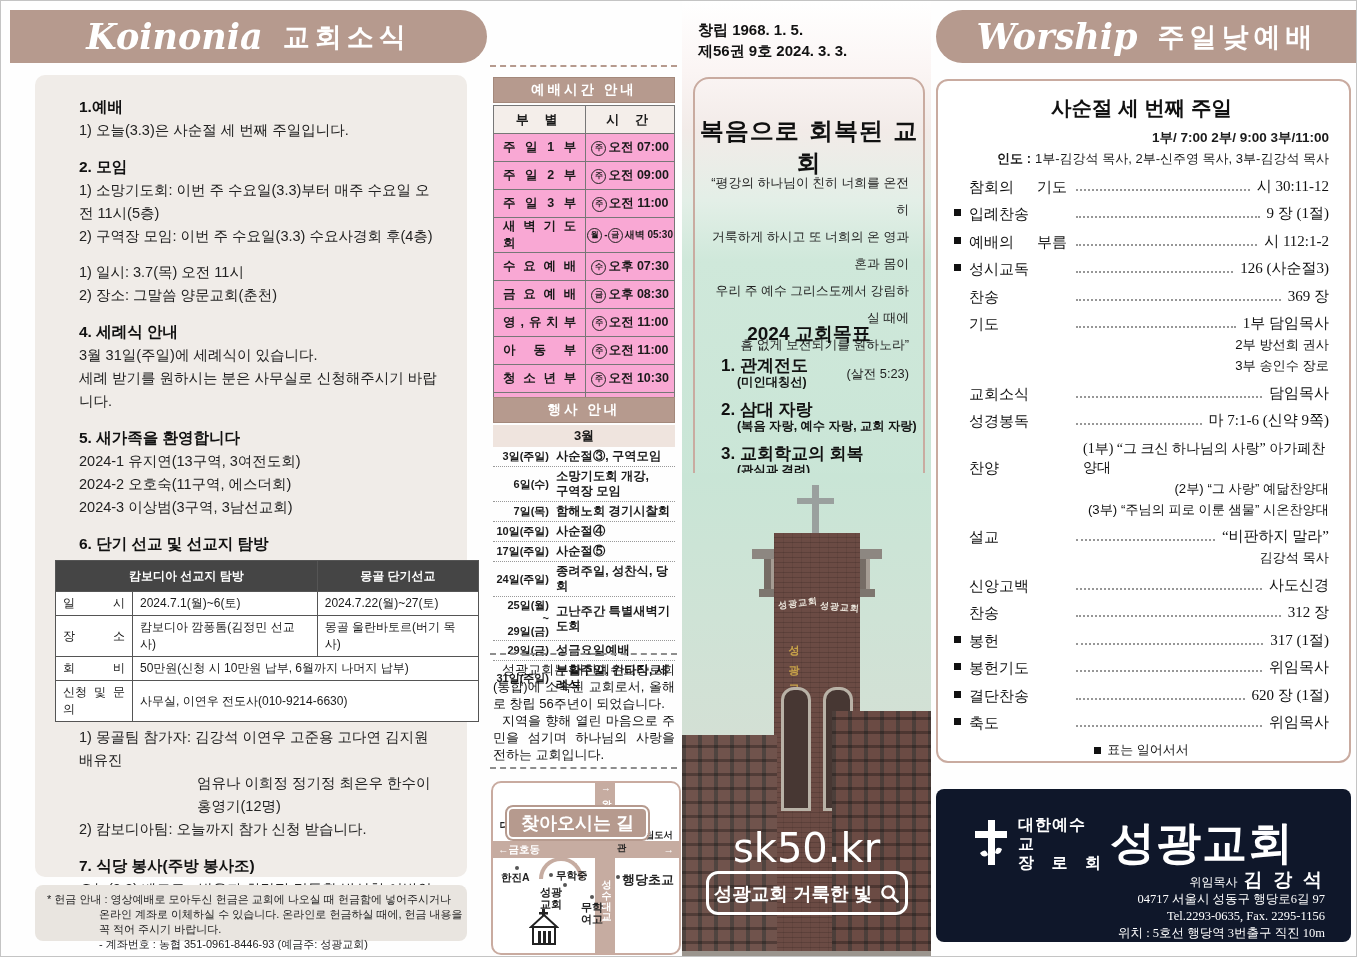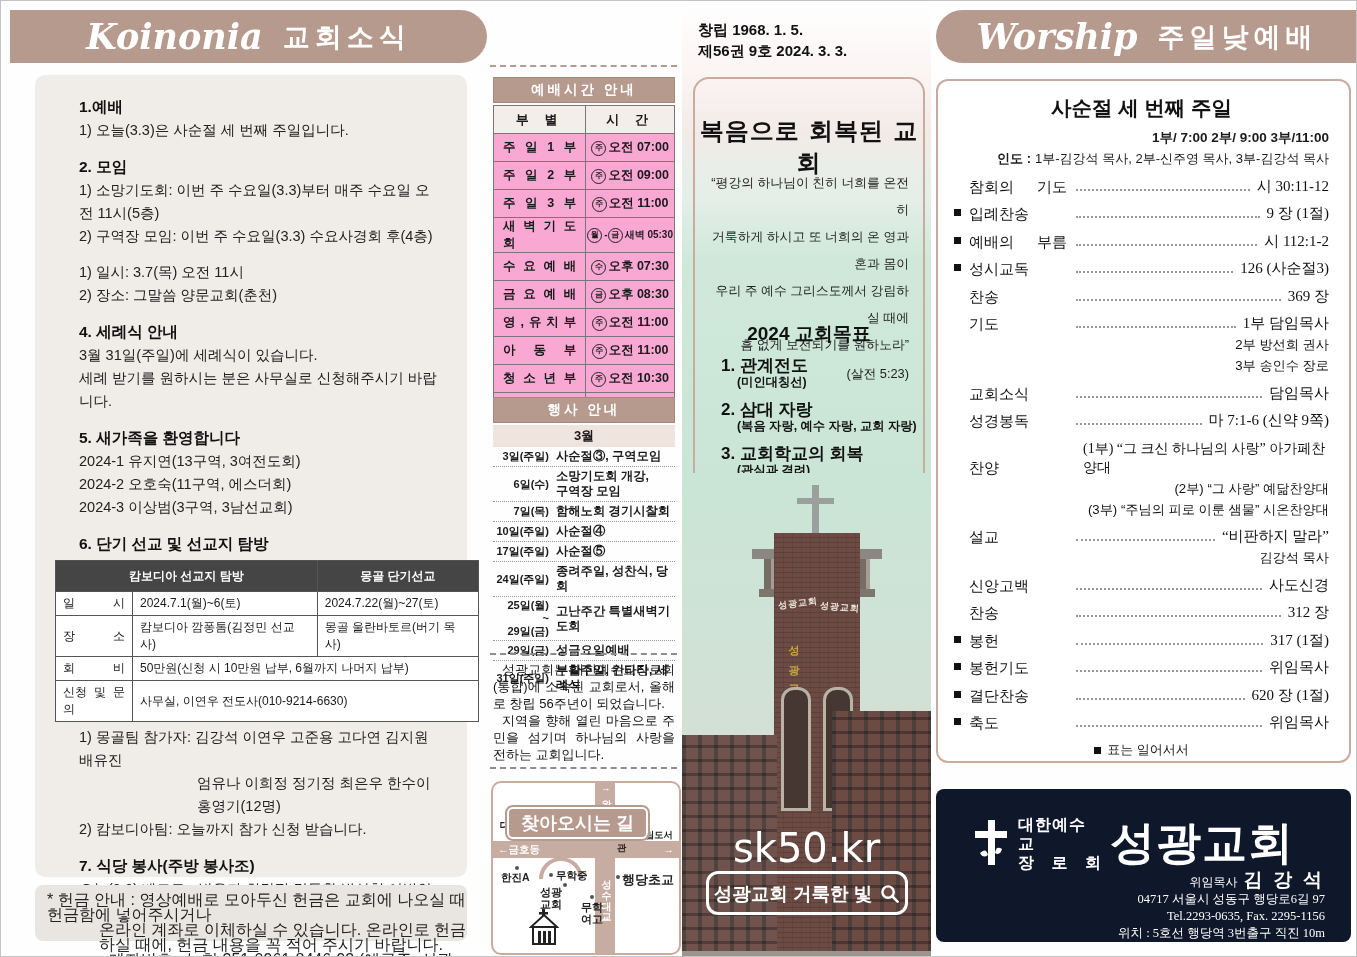--- a/index.html
+++ b/index.html
@@ -21,21 +21,21 @@
   .sec .ln{font-size:14.5px;line-height:23px;color:#222;}
   .ln.pad1{padding-left:118px;}
   .ln.pad2{padding-left:96px;}
   table.mtbl{border-collapse:collapse;width:424px;margin:4px 0 4px -24px;background:#fff;font-size:12px;}
   table.mtbl th,table.mtbl td{border:1.5px solid #555;padding:3px 7px;}
   table.mtbl th{background:#454545;color:#fff;font-weight:bold;height:24px;}
   td.mlab{width:62px;text-align:justify;text-align-last:justify;}
   
   .notebox{position:absolute;left:34px;top:884px;width:432px;height:56px;background:#e9e5e0;
            border-radius:8px;padding:7px 0 0 12px;box-sizing:border-box;
-           font-size:16px;line-height:15px;color:#222;}
+           font-size:11px;line-height:15px;color:#222;}
   .notebox .pad{padding-left:52px;}
   
   .dashline{position:absolute;width:187px;left:489px;border-top:2px dashed #8d8d8d;}
   .dash-tan{border-top:2px dashed #b69a8e;}
   .midblock{position:absolute;left:492px;width:182px;}
   .ttlbar{background:#b69a8e;border:1px solid #a3887b;color:#fff;font-weight:bold;text-align:center;
           font-size:13.5px;letter-spacing:3px;padding:3px 0;}
   table.ttb{width:100%;border-collapse:collapse;background:#f9a8d4;margin-top:2px;}
   table.ttb td,table.ttb th{border:1.2px solid #777;height:25px;}
   th.tth{background:#f4eeea;font-size:13px;letter-spacing:6px;}

